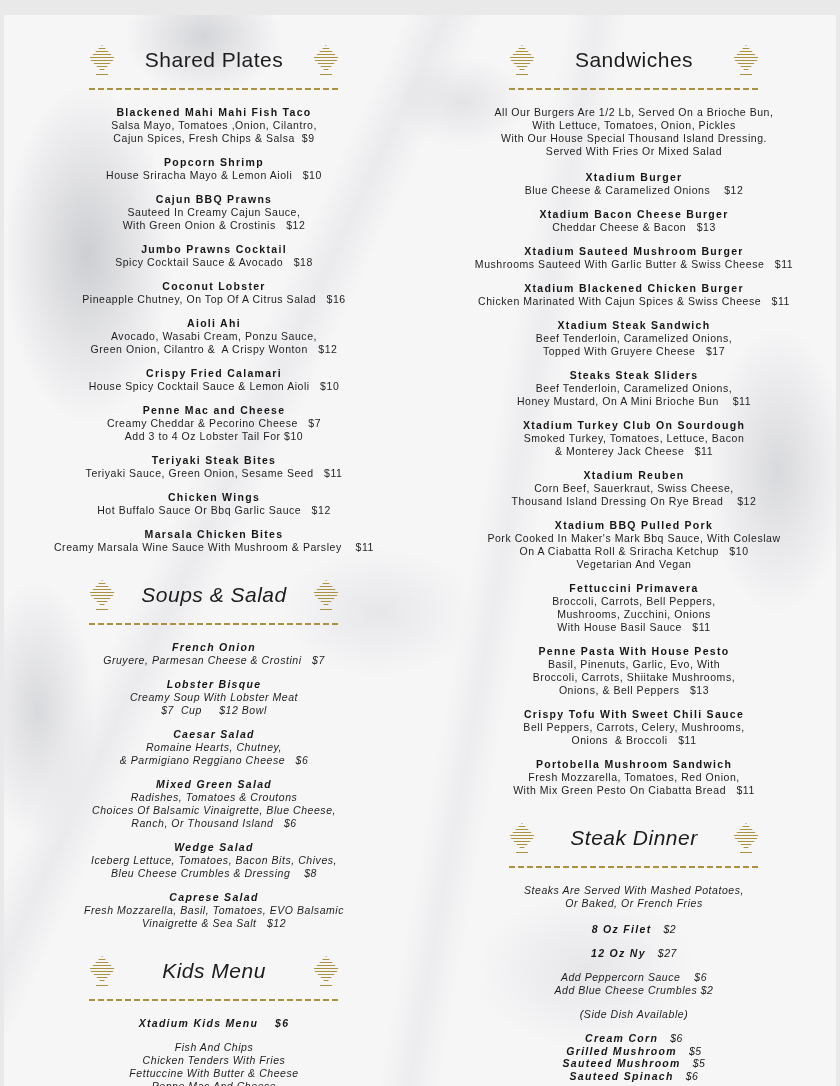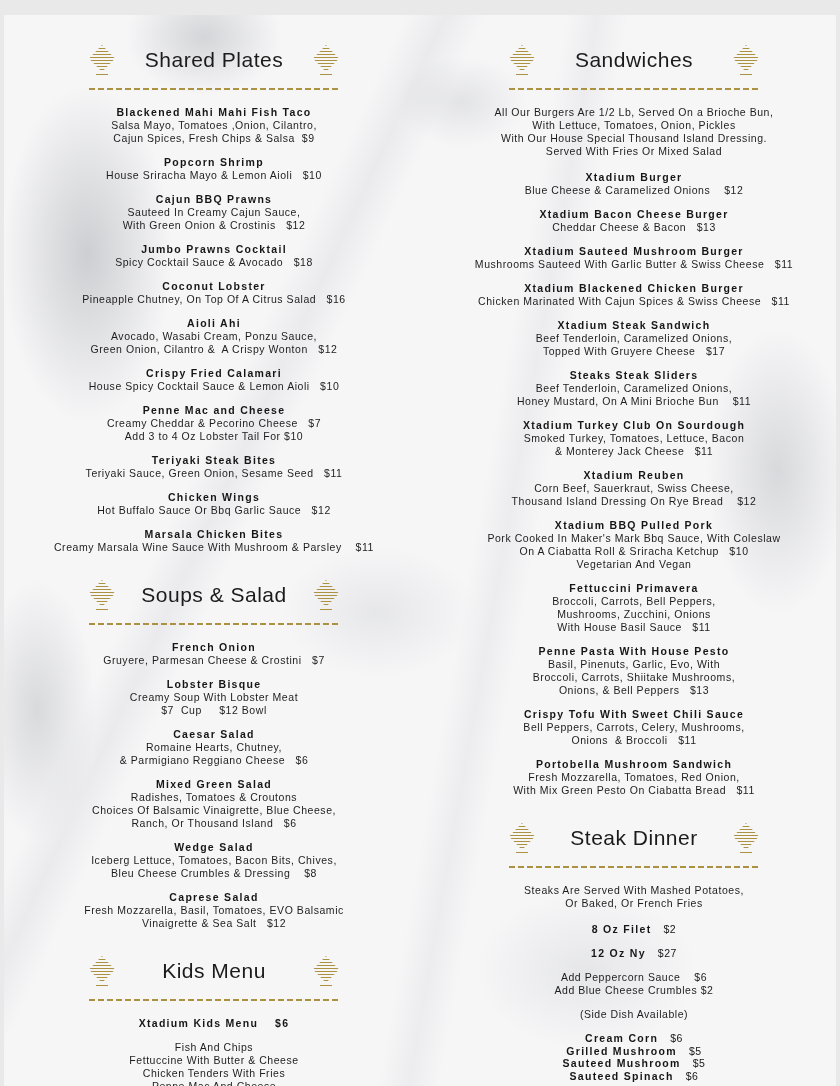--- a/index.html
+++ b/index.html
@@ -28,21 +28,21 @@
       linear-gradient(115deg, transparent 30%, rgba(150,152,160,.12) 33%, transparent 36%),
       linear-gradient(100deg, transparent 55%, rgba(150,152,160,.10) 58%, transparent 61%);
   }
   .col{
     width:420px;
     box-sizing:border-box;
     padding-top:30px;
     flex:0 0 420px;
   }
   .menu-section{text-align:center;}
-  .menu-section + .menu-section{margin-top:26px;}
+  .menu-section + .menu-section{margin-top:26px;font-style:italic;}
   .section-header{
     display:flex;align-items:center;justify-content:space-between;
     width:252px;margin:0 auto;
   }
   .section-title{
     font-size:21px;line-height:26px;letter-spacing:.5px;color:#1b1b1b;white-space:pre;
   }
   .section-divider{
     width:250px;height:2px;margin:13px auto 16px;
     background:repeating-linear-gradient(90deg,var(--gold) 0 6px,transparent 6px 9px);
@@ -187,22 +187,22 @@
             <span class="diamond-body"></span>
             <span class="diamond-base"></span>
           </span>
         </div>
         <div class="section-divider"></div>
         <div class="block">
           <div class="item-name"><span>Xtadium Kids Menu    $6</span></div>
         </div>
         <div class="block intro">
           <div class="desc-line">Fish And Chips</div>
+          <div class="desc-line">Chicken Tenders With Fries</div>
           <div class="desc-line">Fettuccine With Butter &amp; Cheese</div>
-          <div class="desc-line">Chicken Tenders With Fries</div>
           <div class="desc-line">Penne Mac And Cheese</div>
         </div>
       </div>
     </div>
   <div class="col">
       <div class="menu-section">
         <div class="section-header">
           <span class="diamond-wrap">
             <span class="diamond-body"></span>
             <span class="diamond-base"></span>

